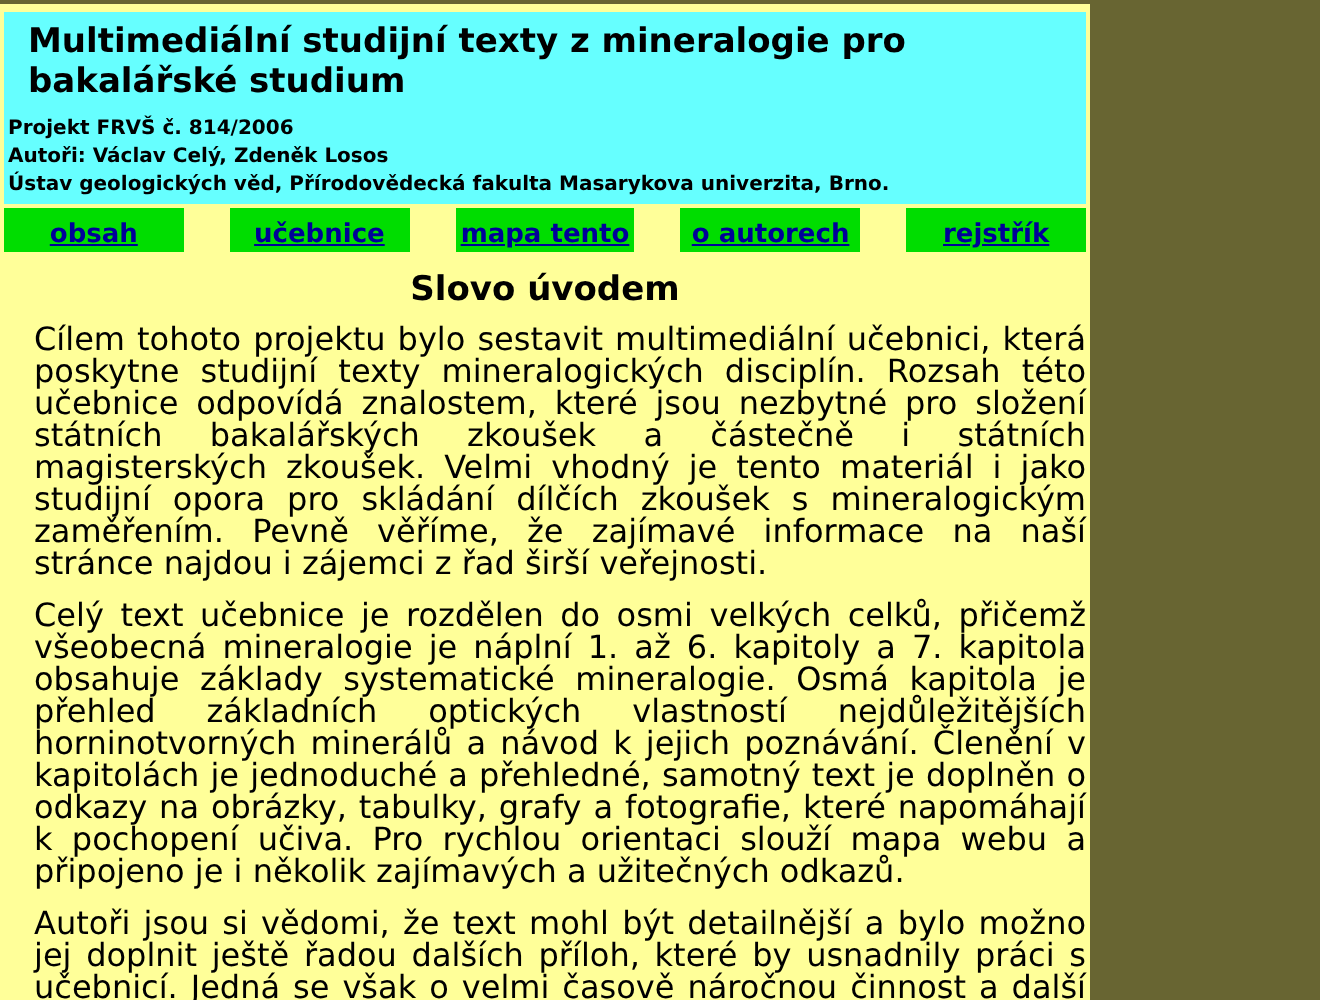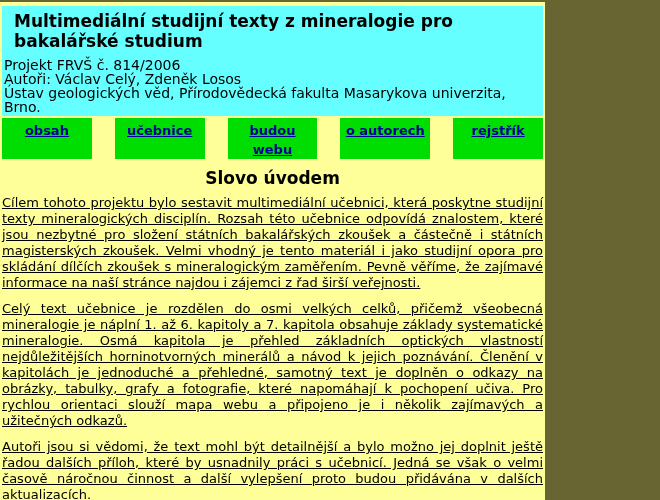--- a/index.html
+++ b/index.html
@@ -26,22 +26,23 @@
     background: #66FFFF;
     padding: 3px 4px 2px 2px;
   }
   .title {
     font-weight: bold;
     font-size: 17px;
     line-height: 20px;
     padding: 2px 10px 7px 10px;
   }
   .hinfo {
-    font-size: 14px;
+    font-size: 10px;
     line-height: 14px;
+    font-weight: bold;
   }
   .nav {
     display: flex;
     gap: 23px;
     margin: 2px 0 2px 0;
   }
   .nav-cell {
     flex: 1;
     background: #00DD00;
     text-align: center;
@@ -55,25 +56,24 @@
     text-decoration: underline;
     cursor: pointer;
   }
   .heading {
     text-align: center;
     font-weight: bold;
     font-size: 17px;
     margin: 9px 0 7px 0;
   }
   p.bodytext {
-    font-size: 13px;
+    font-size: 16px;
     line-height: 16px;
     text-align: justify;
-    margin: 0 0 10px 0;
-    text-decoration: underline;
+    margin: 0 0 10px 15px;
   }
   .signature {
     font-size: 13px;
     line-height: 16px;
     margin: 13px 0 0 0;
   }
 </style>
 </head>
 <body>
 
@@ -87,21 +87,21 @@
   </div>
 
   <div class="nav">
     <div class="nav-cell">
       <a href="#">obsah</a>
     </div>
     <div class="nav-cell">
       <a href="#">učebnice</a>
     </div>
     <div class="nav-cell">
-      <a href="#">budou webu</a>
+      <a href="#">mapa tento</a>
     </div>
     <div class="nav-cell">
       <a href="#">o autorech</a>
     </div>
     <div class="nav-cell">
       <a href="#">rejstřík</a>
     </div>
   </div>
 
   <div class="heading">Slovo úvodem</div>

